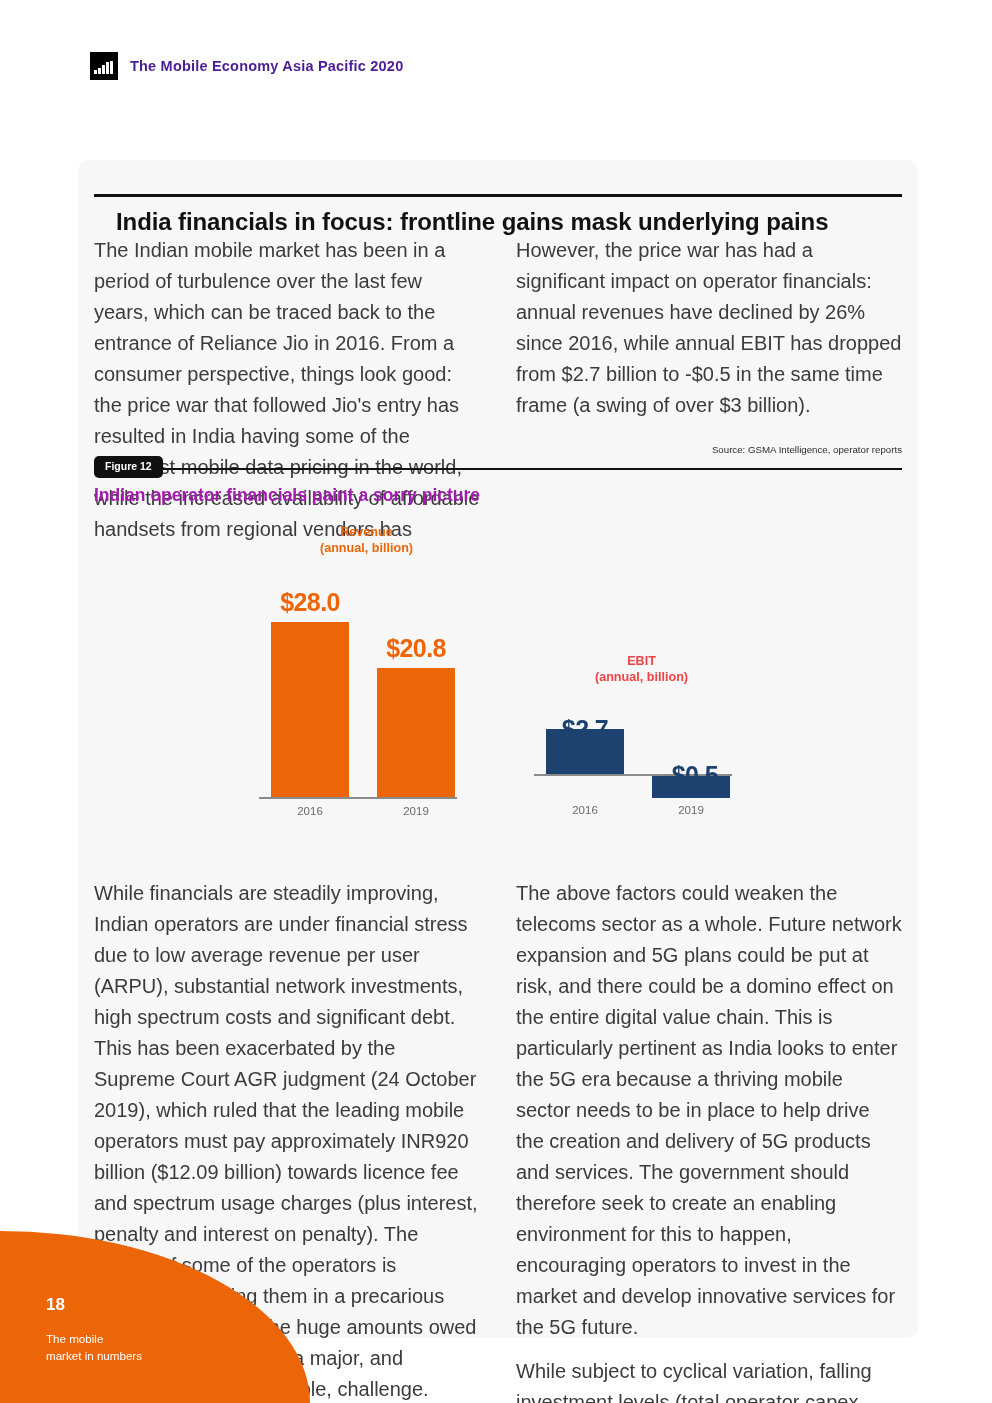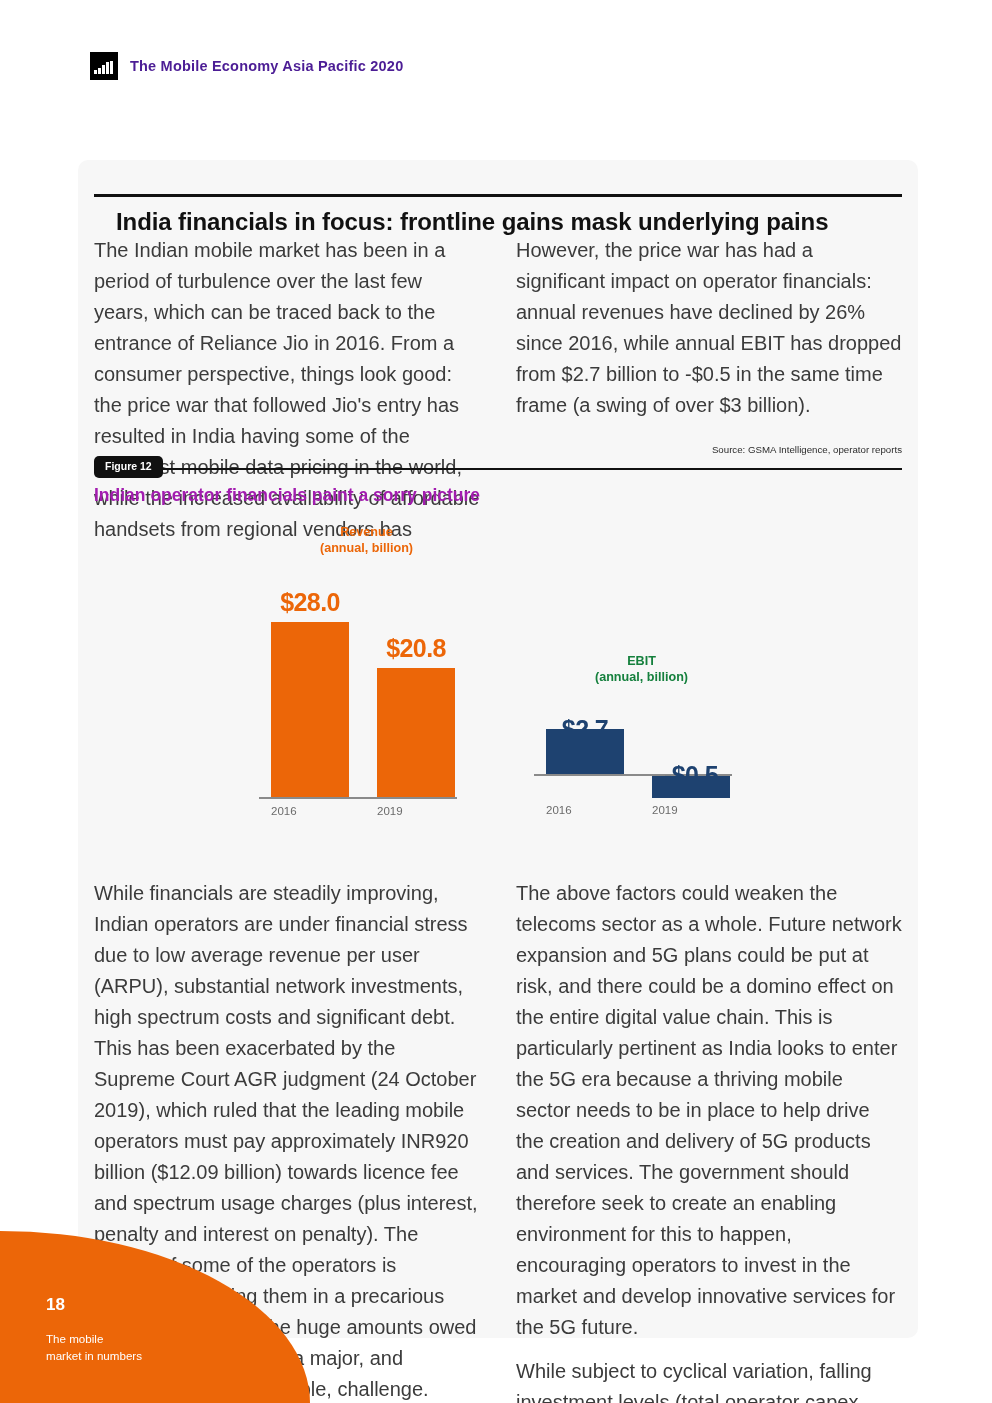--- a/index.html
+++ b/index.html
@@ -200,21 +200,21 @@
 
   .axis-labels {
     position: absolute;
     left: 0;
     width: 215px;
     height: 18px;
   }
   .axis-labels span {
     position: absolute;
     width: 78px;
-    text-align: left;
+    text-align: center;
     font-size: 11.5px;
     color: #6b6b6b;
   }
   .axis-labels span.a1 { left: 12px; }
   .axis-labels span.a2 { left: 118px; }
 
   
   .cols-bottom {
     position: absolute;
     top: 718px;
@@ -310,21 +310,21 @@
         <div style="position:absolute;left:0;bottom:-2px;width:198px;height:2px;background:#8a8a8a"></div>
       </div>
 
       <div class="axis-labels" style="top:280px">
         <span class="a1">2016</span>
         <span class="a2">2019</span>
       </div>
     </div>
 
     <div class="chart-block" id="ebit-block">
-      <div class="chart-heading" style="color:#15803d">
+      <div class="chart-heading" style="color:#ef4444">
         <span>EBIT</span>
         <span class="sub">(annual, billion)</span>
       </div>
 
       <div class="bars-wrap" id="ebit-bars">
 
         <div class="ebit-baseline" style="top:80px"></div>
 
         <div class="bar-col ebit" id="ebit-col-2016" style="top:0;height:80px">
           <div class="bar-label" style="position:absolute;bottom:30px">$2.7</div>

